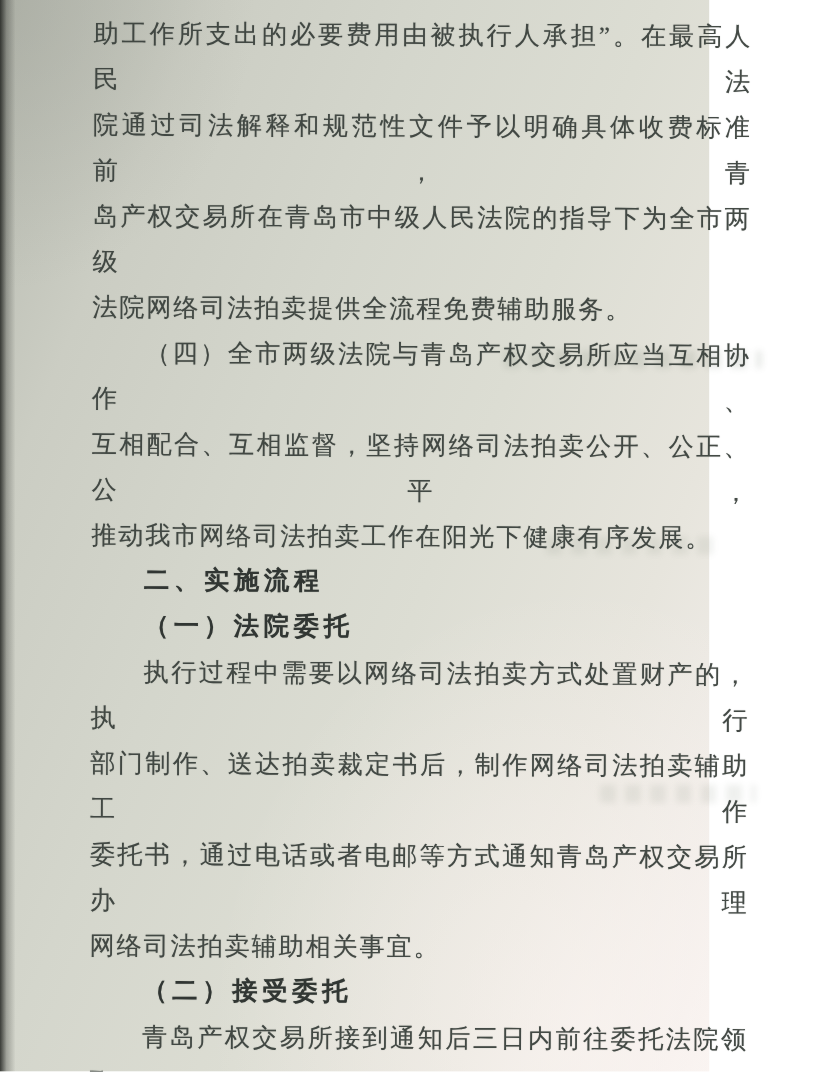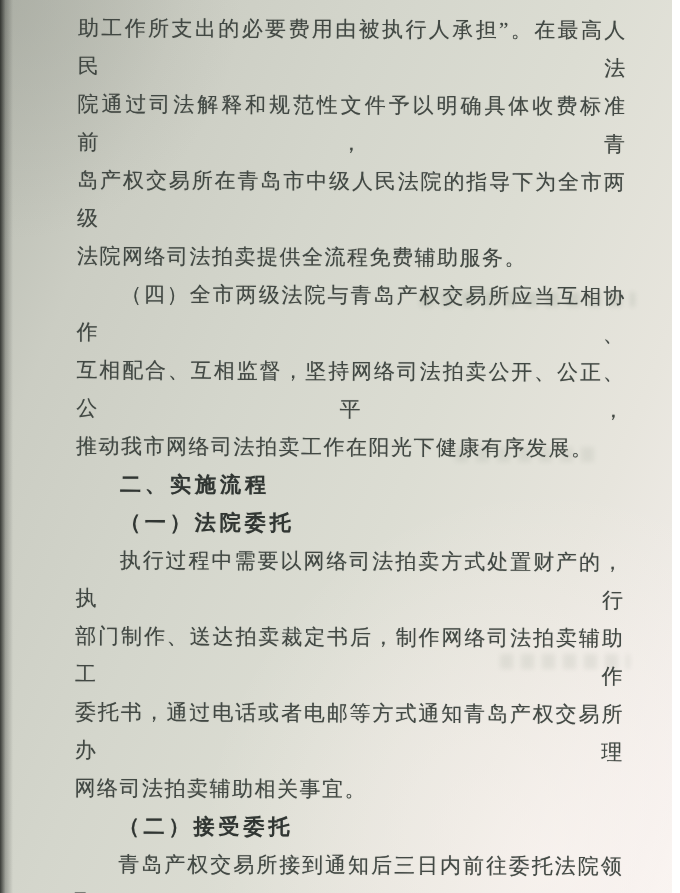--- a/index.html
+++ b/index.html
@@ -7,21 +7,21 @@
     padding: 0;
     width: 680px;
     height: 893px;
     overflow: hidden;
     font-family: "Liberation Serif", "DejaVu Serif", serif;
   }
 
   
   .photo {
     position: relative;
-    width: 672px;
+    width: 591px;
     height: 893px;
     background:
       radial-gradient(95% 75% at 82% 96%, rgba(253,246,243,0.60), rgba(253,246,243,0) 55%),
       radial-gradient(60% 45% at 0% 0%, rgba(150,153,144,0.35), rgba(150,153,144,0) 60%),
       linear-gradient(112deg, #b7bab0 0%, #cbcdc3 18%, #d4d6cc 38%, #dcddd3 58%, #e7e5dd 78%, #f4efec 96%, #f8f3f0 100%);
   }
 
   
   .edge-left {
     position: absolute;

